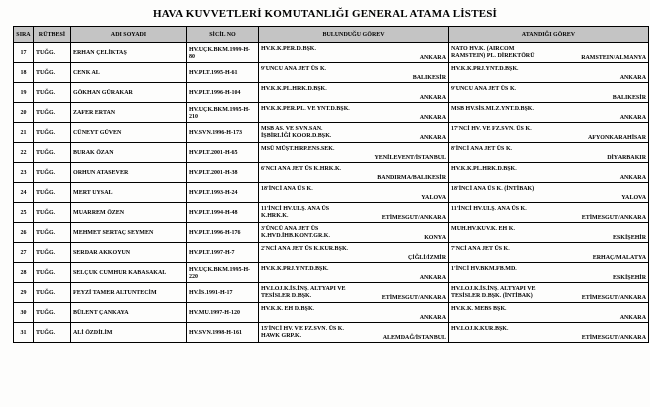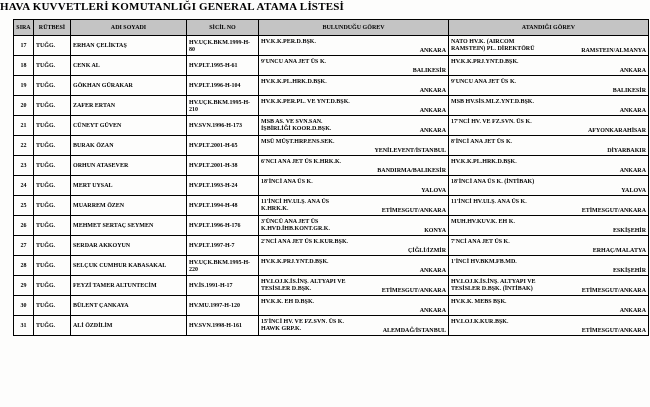--- a/index.html
+++ b/index.html
@@ -8,20 +8,22 @@
     position: relative;
     width: 650px;
     height: 407px;
     background: #fdfdfc;
     font-family: "Liberation Serif", serif;
     color: #000;
     overflow: hidden;
     margin: 0;
   }
   .title {
+    padding-top: 7px;
+    text-align: center;
     font-size: 11px;
     font-weight: bold;
     letter-spacing: 0.2px;
   }
   table.atama {
     margin: 7px 0 0 13px;
     width: 635px;
     border-collapse: collapse;
     table-layout: fixed;
     border: 1.5px solid #000;

